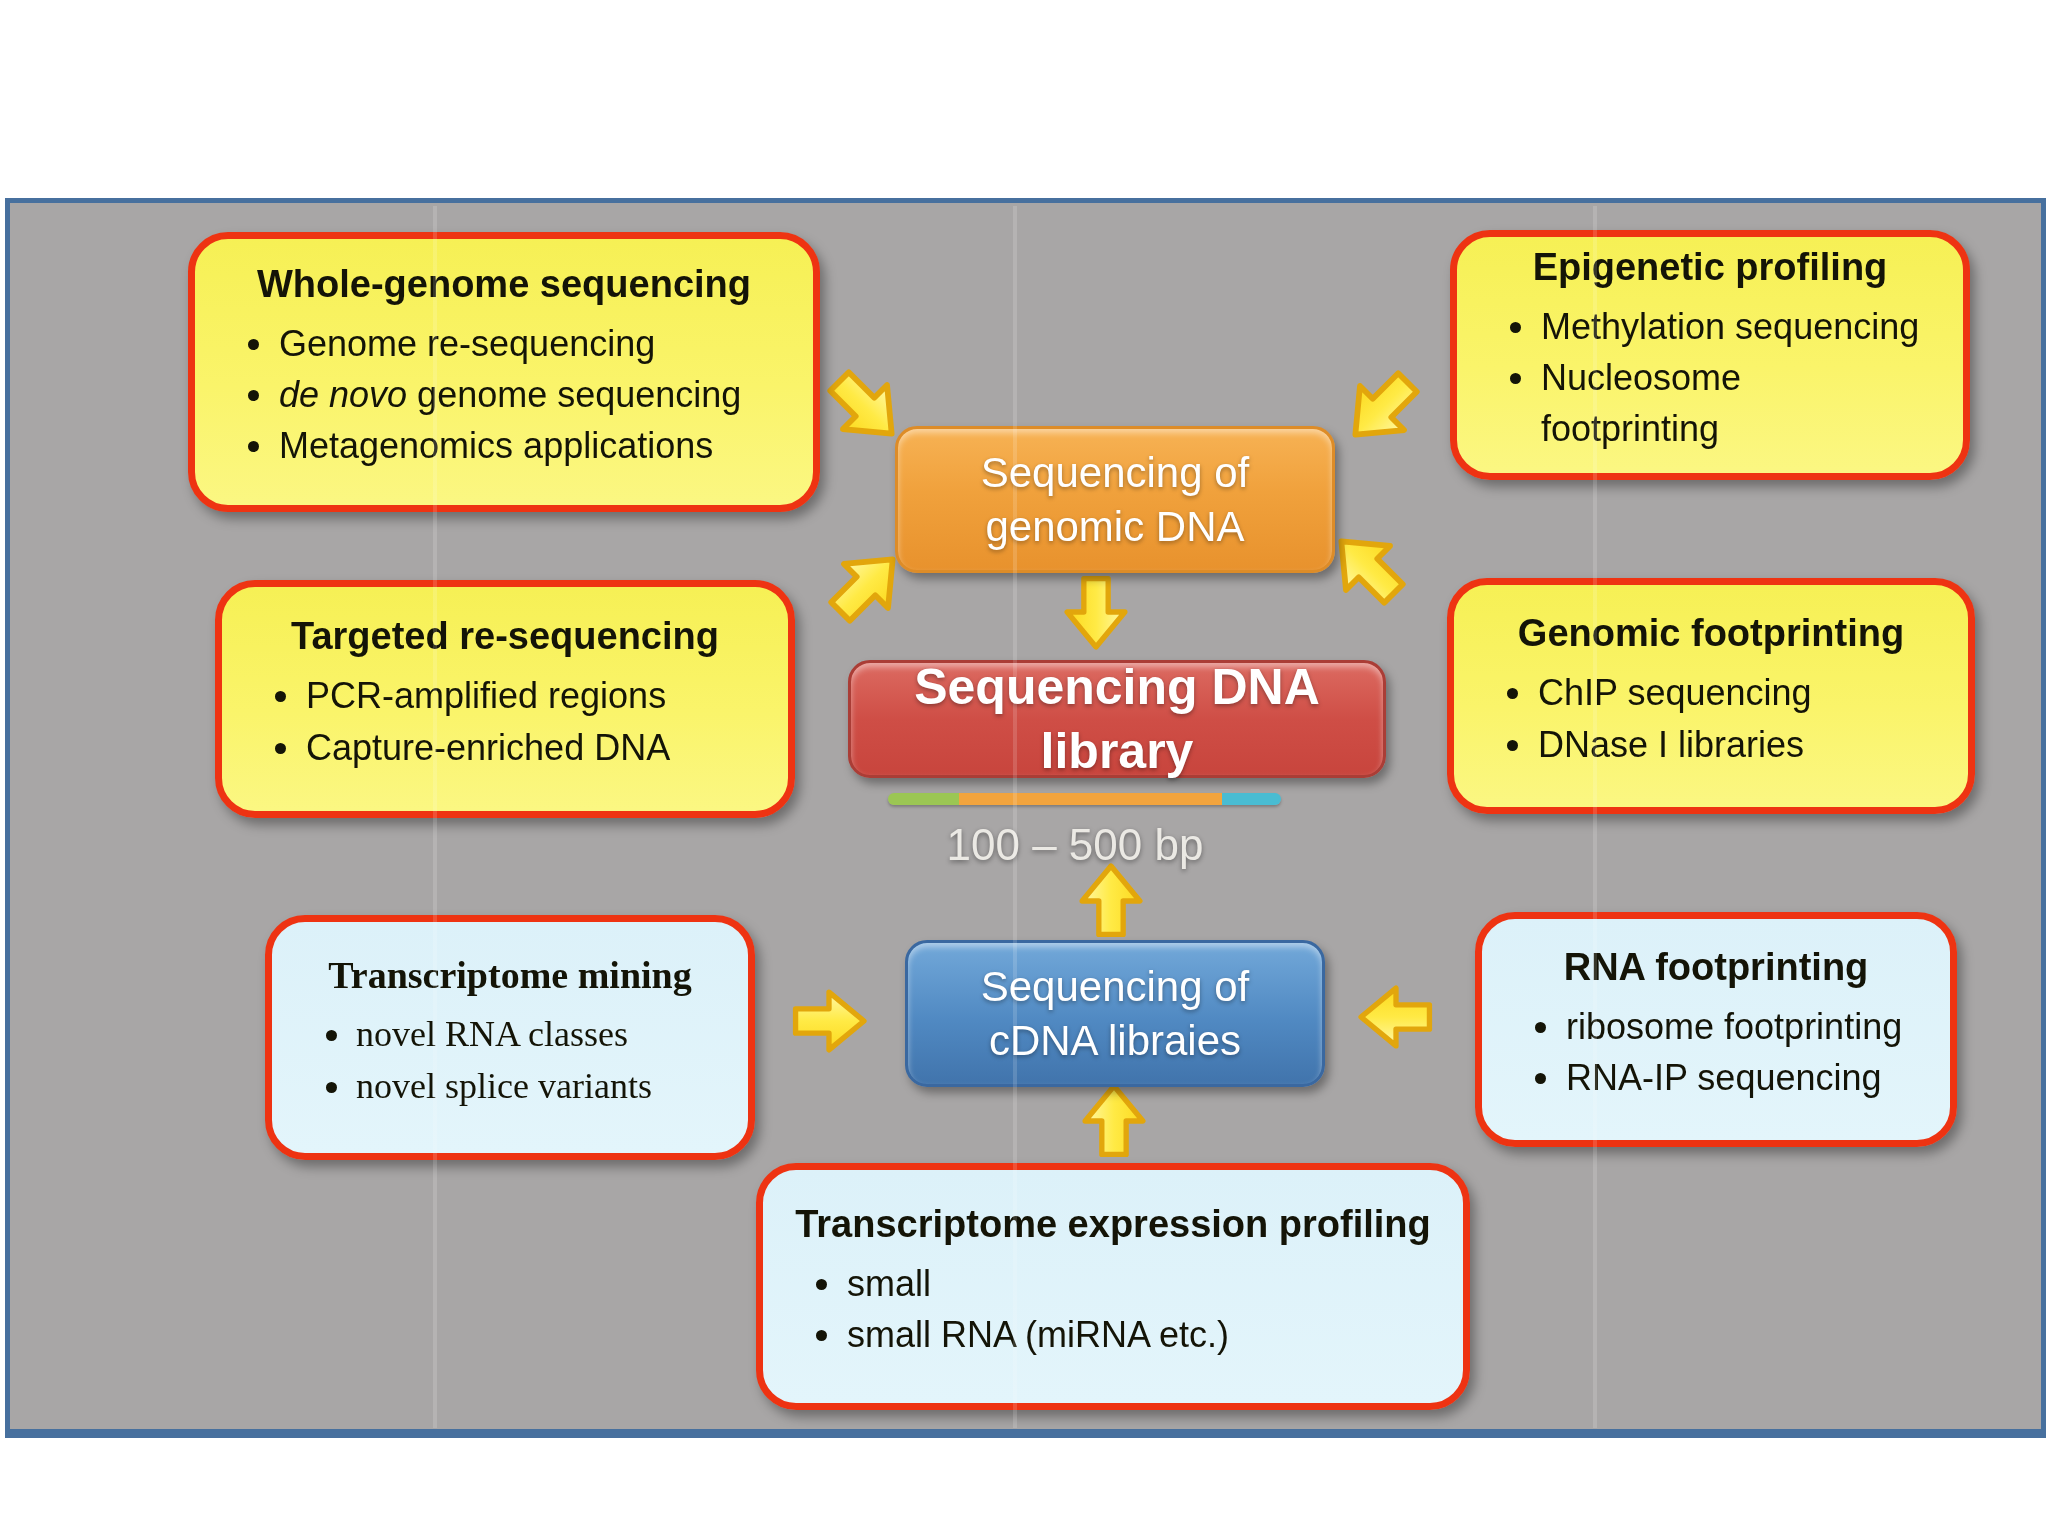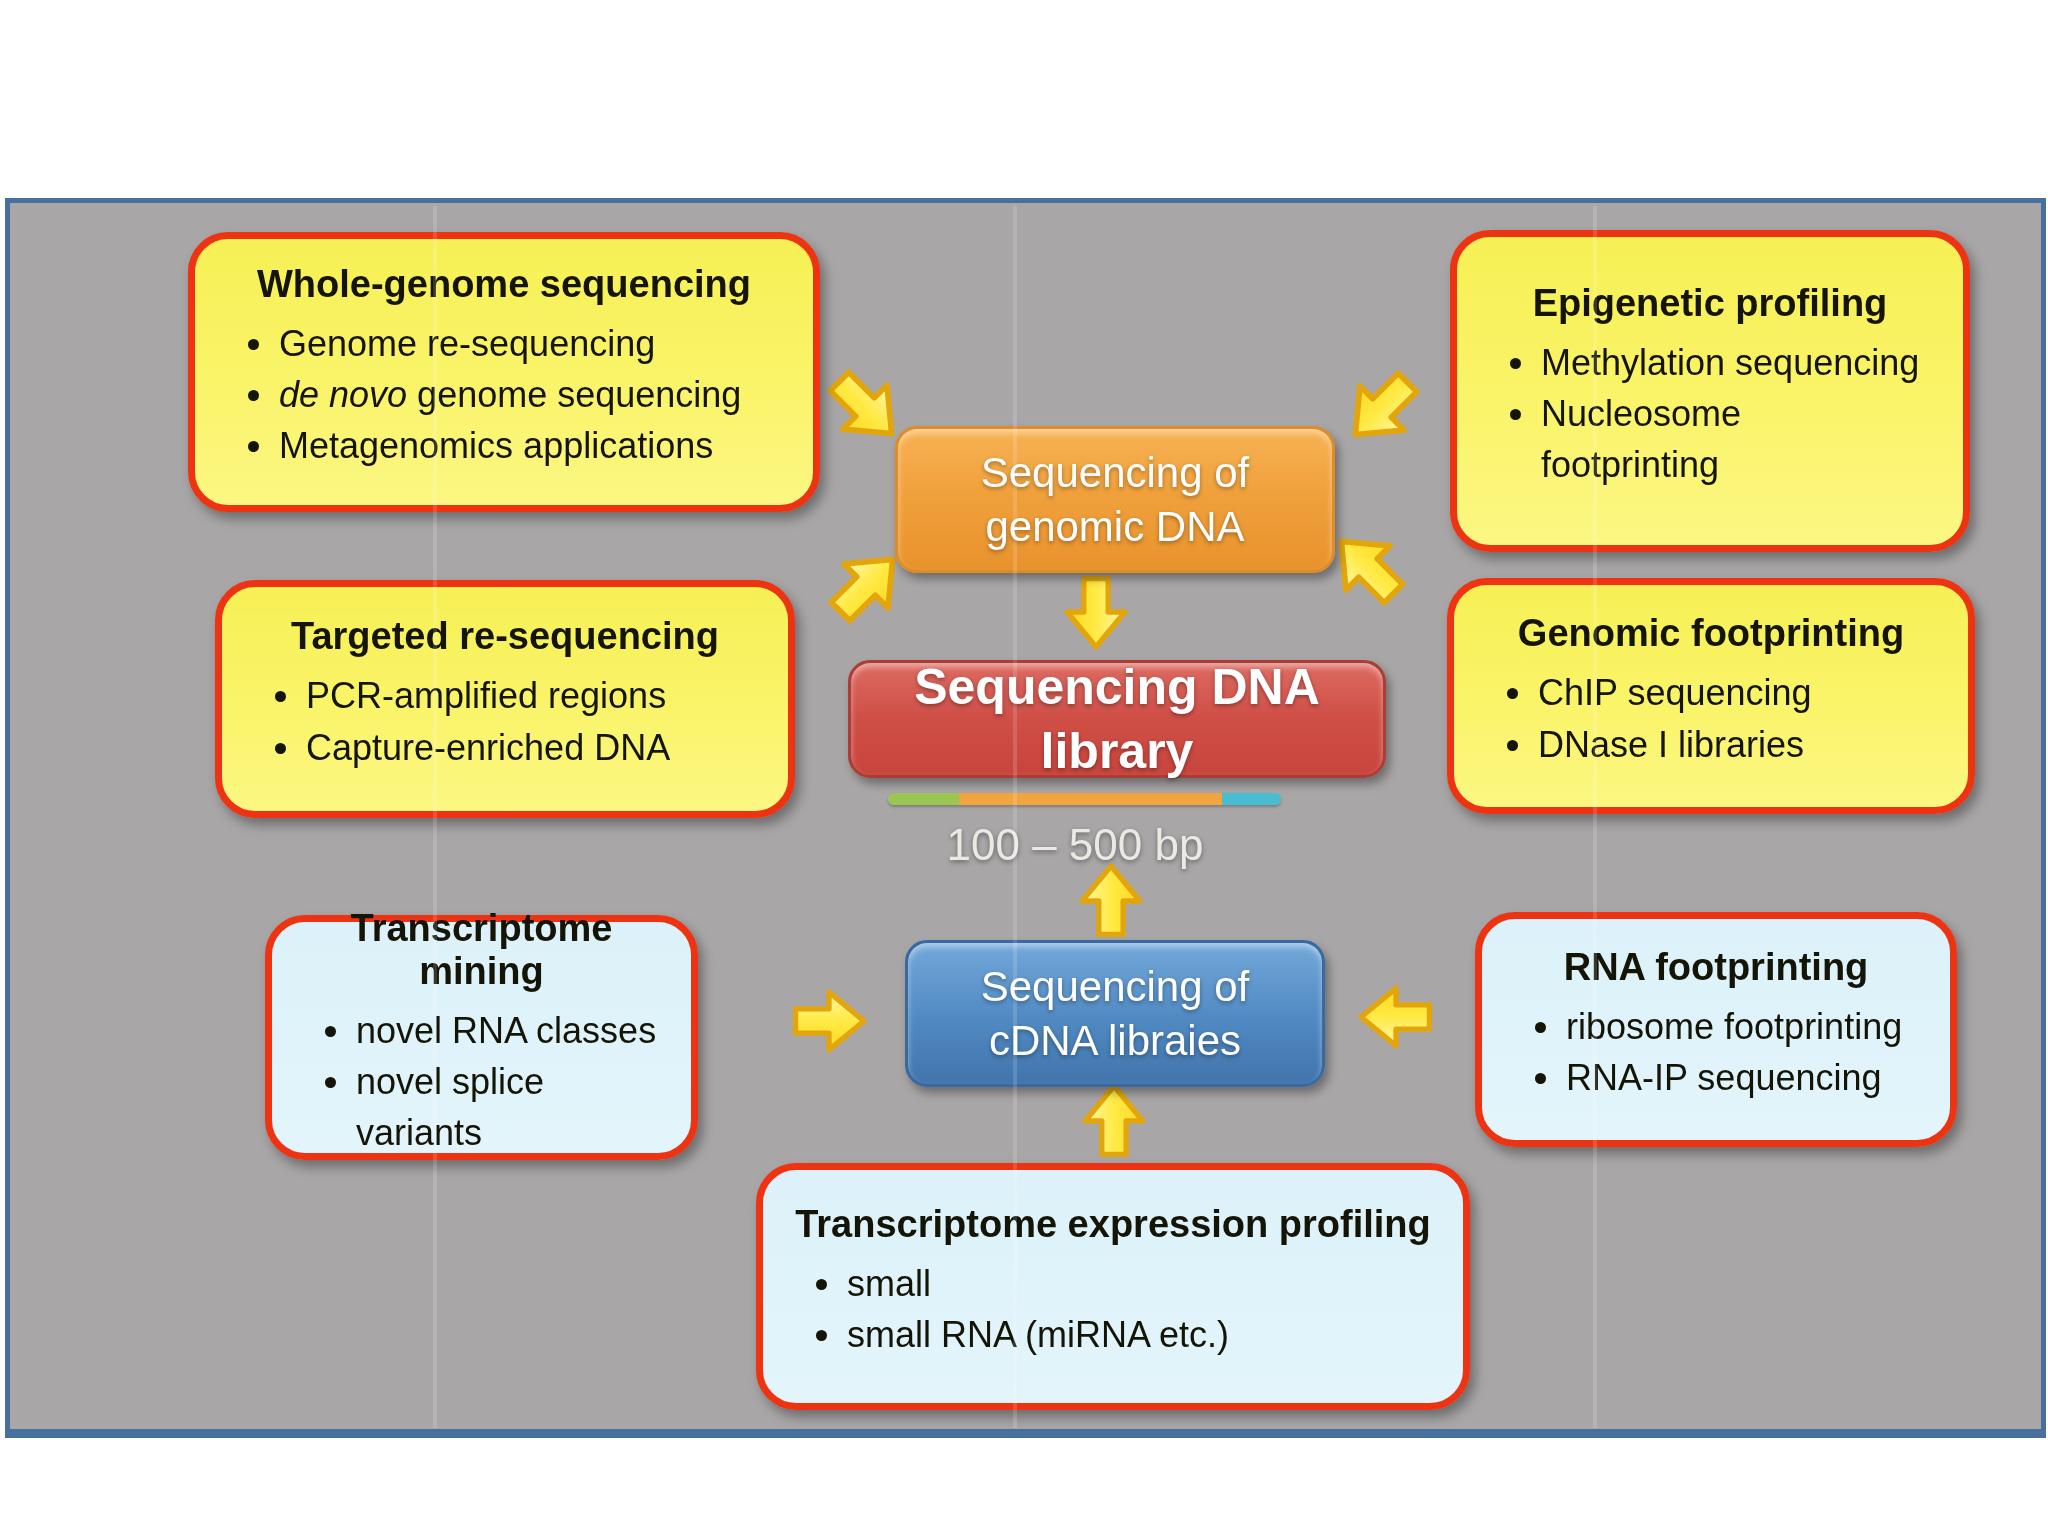--- a/index.html
+++ b/index.html
@@ -85,21 +85,21 @@
 
   <div class="callout yellow" style="left:188px;top:232px;width:632px;height:280px;">
     <h3>Whole-genome sequencing</h3>
     <ul>
       <li>Genome re-sequencing</li>
       <li><span class="it">de novo</span><span> genome sequencing</span></li>
       <li>Metagenomics applications</li>
     </ul>
   </div>
 
-  <div class="callout yellow" style="left:1450px;top:230px;width:520px;height:322px;">
+  <div class="callout yellow" style="left:1450px;top:230px;width:520px;height:250px;">
     <h3>Epigenetic profiling</h3>
     <ul>
       <li>Methylation sequencing</li>
       <li>Nucleosome footprinting</li>
     </ul>
   </div>
 
   <div class="callout yellow" style="left:215px;top:580px;width:580px;height:238px;">
     <h3>Targeted re-sequencing</h3>
     <ul>
@@ -109,21 +109,21 @@
   </div>
 
   <div class="callout yellow" style="left:1447px;top:578px;width:528px;height:236px;">
     <h3>Genomic footprinting</h3>
     <ul>
       <li>ChIP sequencing</li>
       <li>DNase I libraries</li>
     </ul>
   </div>
 
-  <div class="callout lightblue" style="left:265px;top:915px;width:433px;height:245px;">
+  <div class="callout lightblue" style="left:265px;top:915px;width:490px;height:245px;font-family:Liberation Serif, serif;">
     <h3>Transcriptome mining</h3>
     <ul>
       <li>novel RNA classes</li>
       <li>novel splice variants</li>
     </ul>
   </div>
 
   <div class="callout lightblue" style="left:1475px;top:912px;width:482px;height:235px;">
     <h3>RNA footprinting</h3>
     <ul>

